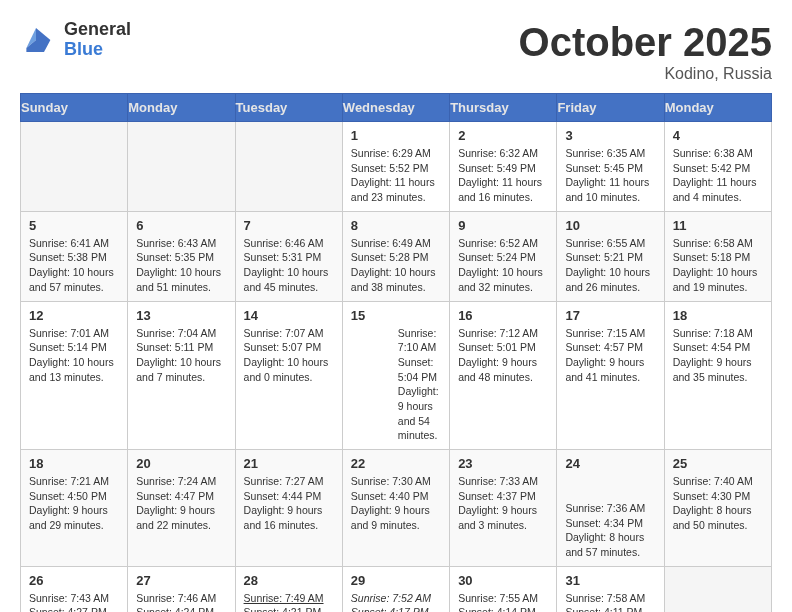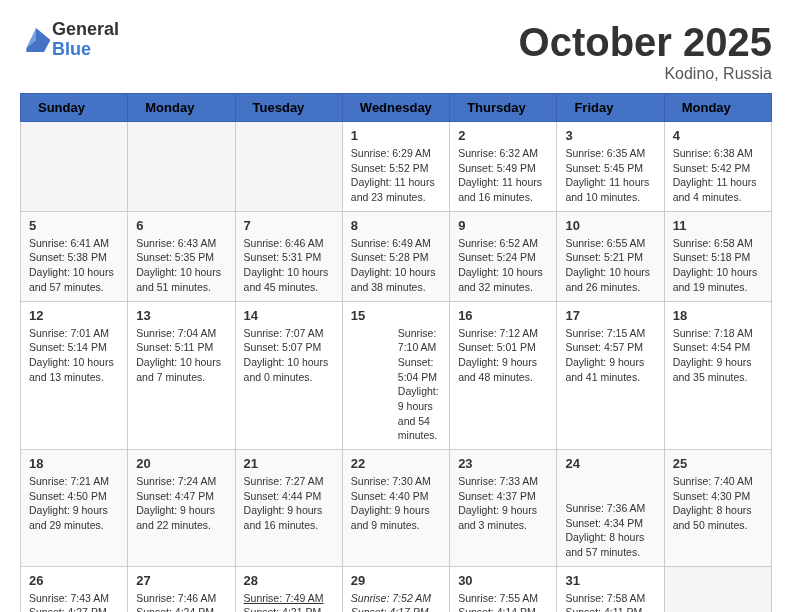--- a/index.html
+++ b/index.html
@@ -12,21 +12,21 @@
     }
     .header {
       display: flex;
       justify-content: space-between;
       align-items: flex-start;
       margin-bottom: 10px;
     }
     .logo {
       display: flex;
       align-items: center;
-      gap: 0;
+      gap: 12px;
     }
     .logo-text {
       display: flex;
       flex-direction: column;
       font-size: 18px;
       font-weight: bold;
       line-height: 1.1;
     }
     .logo-general { color: #333; }
     .logo-blue { color: #3a7bd5; }
@@ -46,23 +46,23 @@
       font-size: 16px;
       color: #555;
     }
     .calendar {
       width: 100%;
       border-collapse: collapse;
       border: 1px solid #ccc;
     }
     .calendar th {
       background-color: #4472c4;
-      color: #000000;
+      color: #e5e5e5;
       text-align: left;
-      padding: 6px 17px;
+      padding: 6px 0;
       font-size: 13px;
       border: 1px solid #3a62b0;
     }
     .calendar td {
       vertical-align: top;
       padding: 6px 8px;
       border: 1px solid #ccc;
       width: 14.28%;
       min-height: 80px;
       font-size: 11px;

